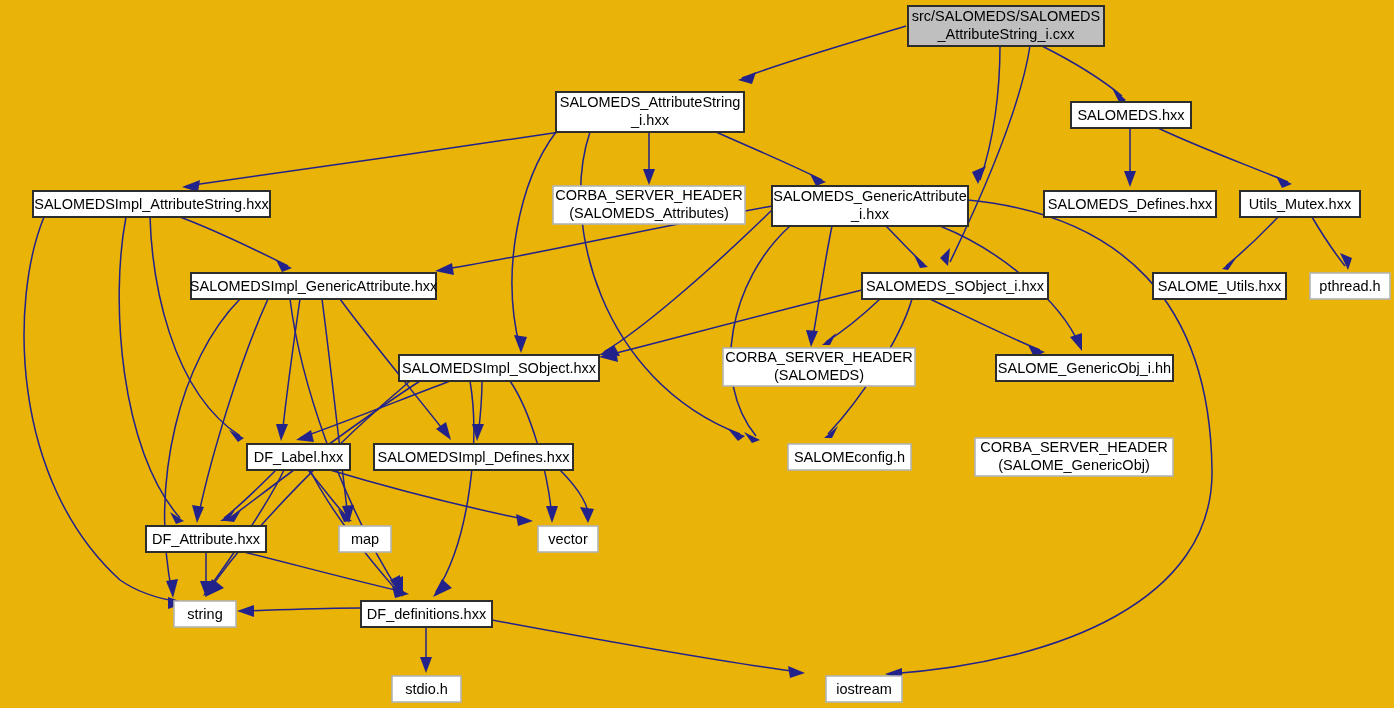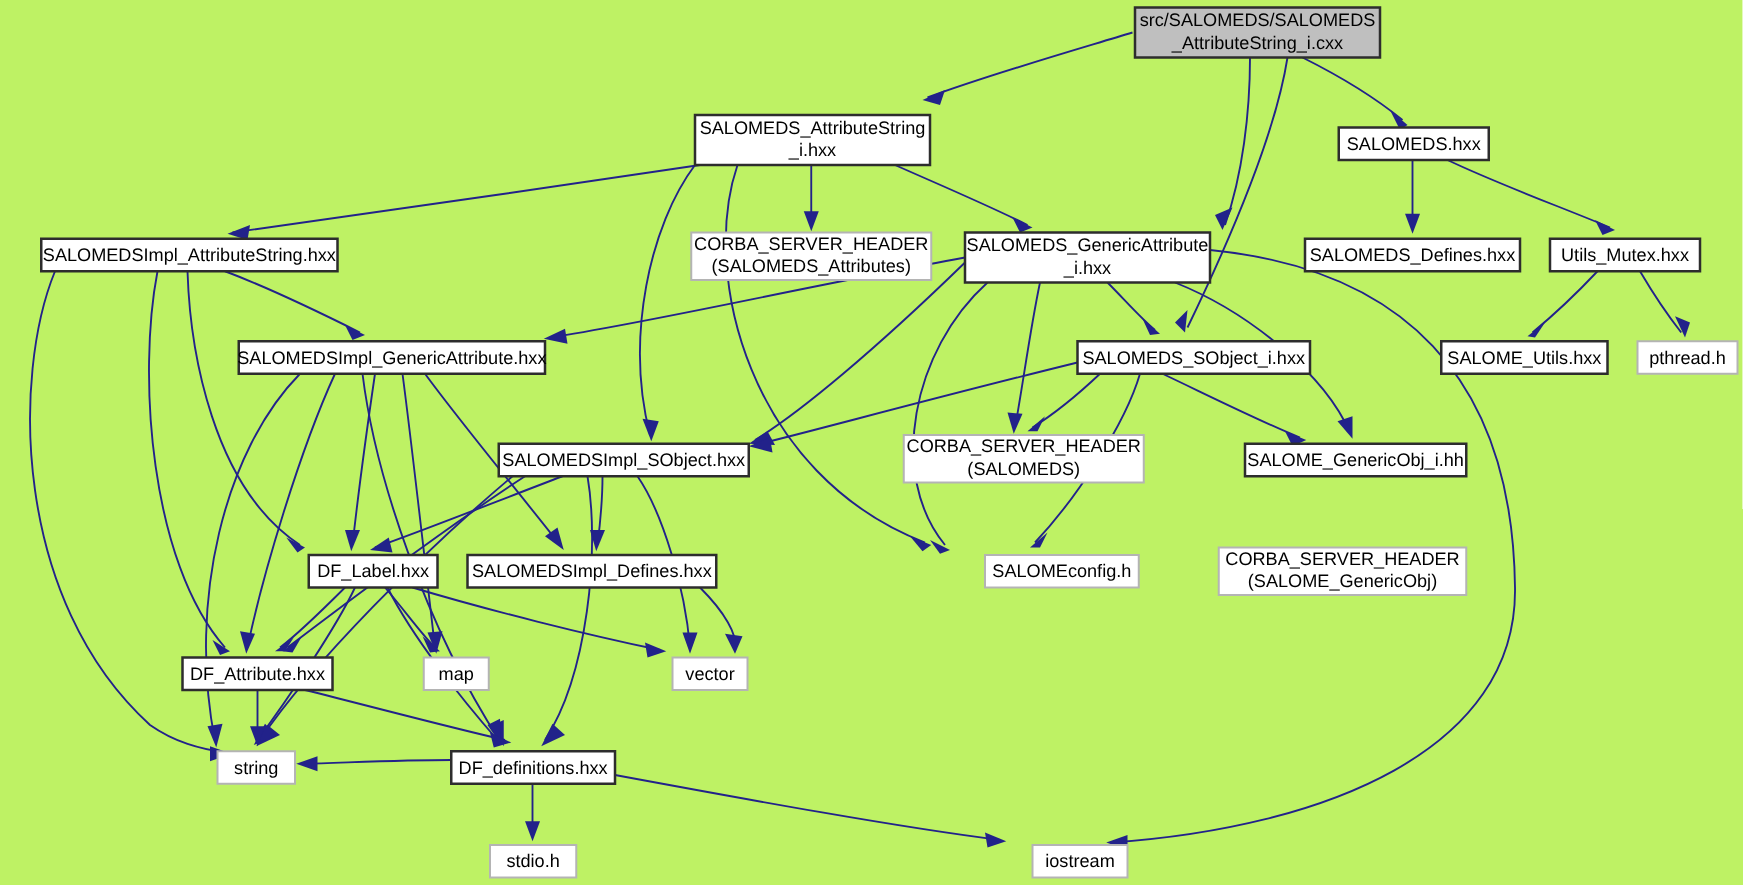--- a/index.html
+++ b/index.html
@@ -4,21 +4,21 @@
 <style>
   html, body {
     margin: 0;
     padding: 0;
     background: #ffffff;
   }
   #graph-root {
     position: relative;
     width: 1394px;
     height: 708px;
-    background: #bef264;
+    background: #eab308;
     font-family: "Liberation Sans", sans-serif;
     overflow: hidden;
   }
   svg#graph-canvas {
     position: absolute;
     top: 0;
     left: 0;
     width: 1394px;
     height: 708px;
   }

